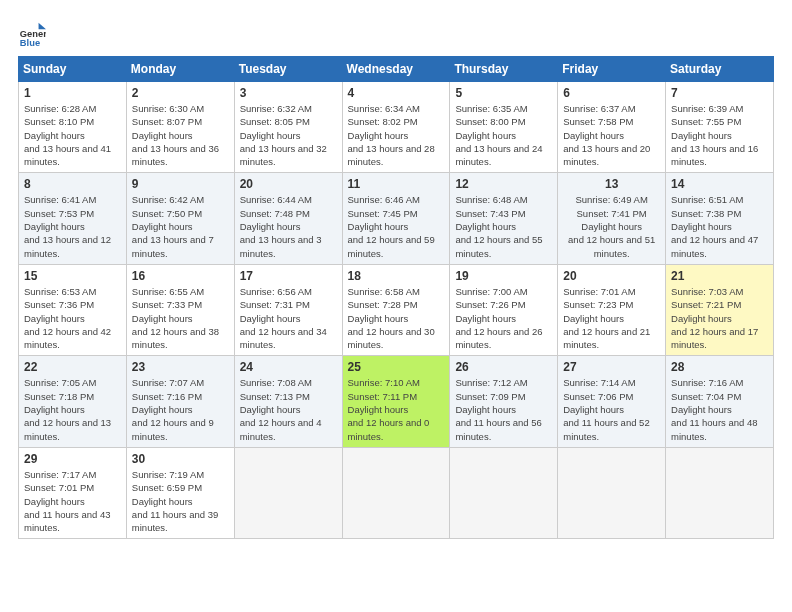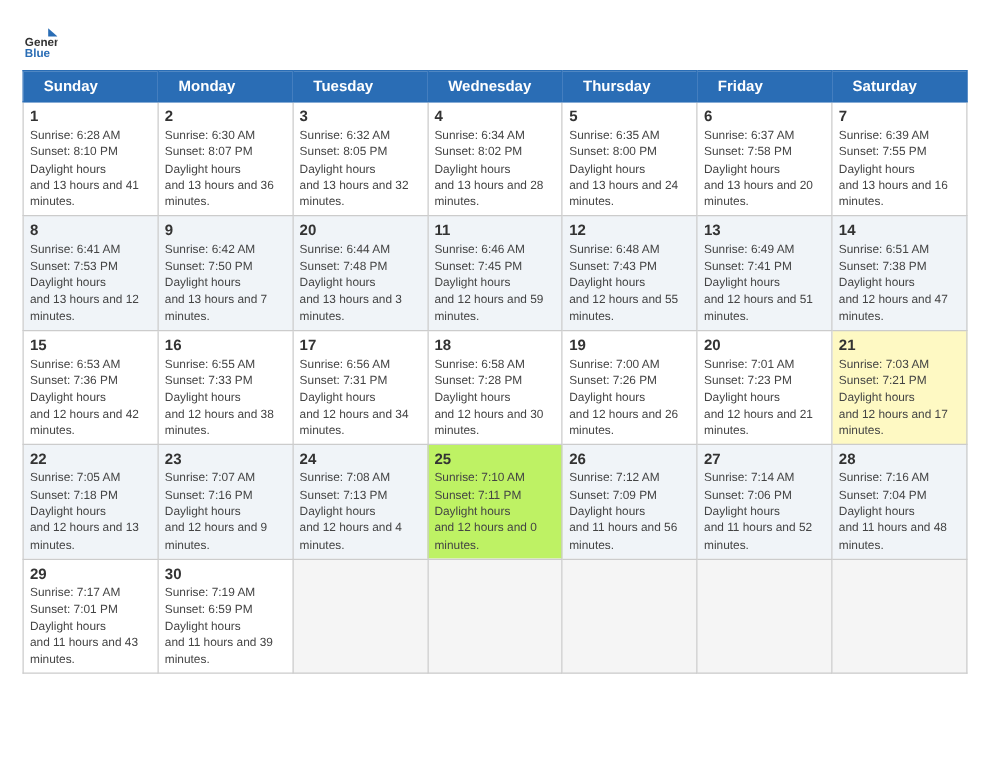--- a/index.html
+++ b/index.html
@@ -59,21 +59,21 @@
       color: #555;
     }
     .calendar {
       width: 100%;
       border-collapse: collapse;
       font-size: 10px;
     }
     .calendar th {
       background: #2a6db5;
       color: #fff;
-      padding: 5px 16px;
+      padding: 5px 4px;
       text-align: left;
       font-size: 12px;
       font-weight: bold;
       border: 1px solid #2a6db5;
     }
     .calendar td {
       border: 1px solid #ccc;
       vertical-align: top;
       padding: 4px 5px;
       width: calc(100% / 7);
@@ -156,21 +156,21 @@
           <td style="background: rgb(240, 244, 248);"><span class="day-num">8</span>
         <span class="day-info">Sunrise: 6:41 AM<br>Sunset: 7:53 PM<br>Daylight hours<br>and 13 hours and 12 minutes.</span></td>
           <td style="background: rgb(240, 244, 248);"><span class="day-num">9</span>
         <span class="day-info">Sunrise: 6:42 AM<br>Sunset: 7:50 PM<br>Daylight hours<br>and 13 hours and 7 minutes.</span></td>
           <td style="background: rgb(240, 244, 248);"><span class="day-num">20</span>
         <span class="day-info">Sunrise: 6:44 AM<br>Sunset: 7:48 PM<br>Daylight hours<br>and 13 hours and 3 minutes.</span></td>
           <td style="background: rgb(240, 244, 248); margin-left: 26px;"><span class="day-num">11</span>
         <span class="day-info">Sunrise: 6:46 AM<br>Sunset: 7:45 PM<br>Daylight hours<br>and 12 hours and 59 minutes.</span></td>
           <td style="background: rgb(240, 244, 248);"><span class="day-num">12</span>
         <span class="day-info">Sunrise: 6:48 AM<br>Sunset: 7:43 PM<br>Daylight hours<br>and 12 hours and 55 minutes.</span></td>
-          <td style="background: rgb(240, 244, 248);"><span class="day-num">13</span>
+          <td style="background: rgb(240, 244, 248); text-align: center;"><span class="day-num">13</span>
         <span class="day-info">Sunrise: 6:49 AM<br>Sunset: 7:41 PM<br>Daylight hours<br>and 12 hours and 51 minutes.</span></td>
           <td style="background: rgb(240, 244, 248);"><span class="day-num">14</span>
         <span class="day-info">Sunrise: 6:51 AM<br>Sunset: 7:38 PM<br>Daylight hours<br>and 12 hours and 47 minutes.</span></td>
         </tr>
         <tr style="background: rgb(255, 255, 255);">
           <td style="background: rgb(255, 255, 255);"><span class="day-num">15</span>
         <span class="day-info">Sunrise: 6:53 AM<br>Sunset: 7:36 PM<br>Daylight hours<br>and 12 hours and 42 minutes.</span></td>
           <td style="background: rgb(255, 255, 255);"><span class="day-num">16</span>
         <span class="day-info">Sunrise: 6:55 AM<br>Sunset: 7:33 PM<br>Daylight hours<br>and 12 hours and 38 minutes.</span></td>
           <td style="background: rgb(255, 255, 255);"><span class="day-num">17</span>

